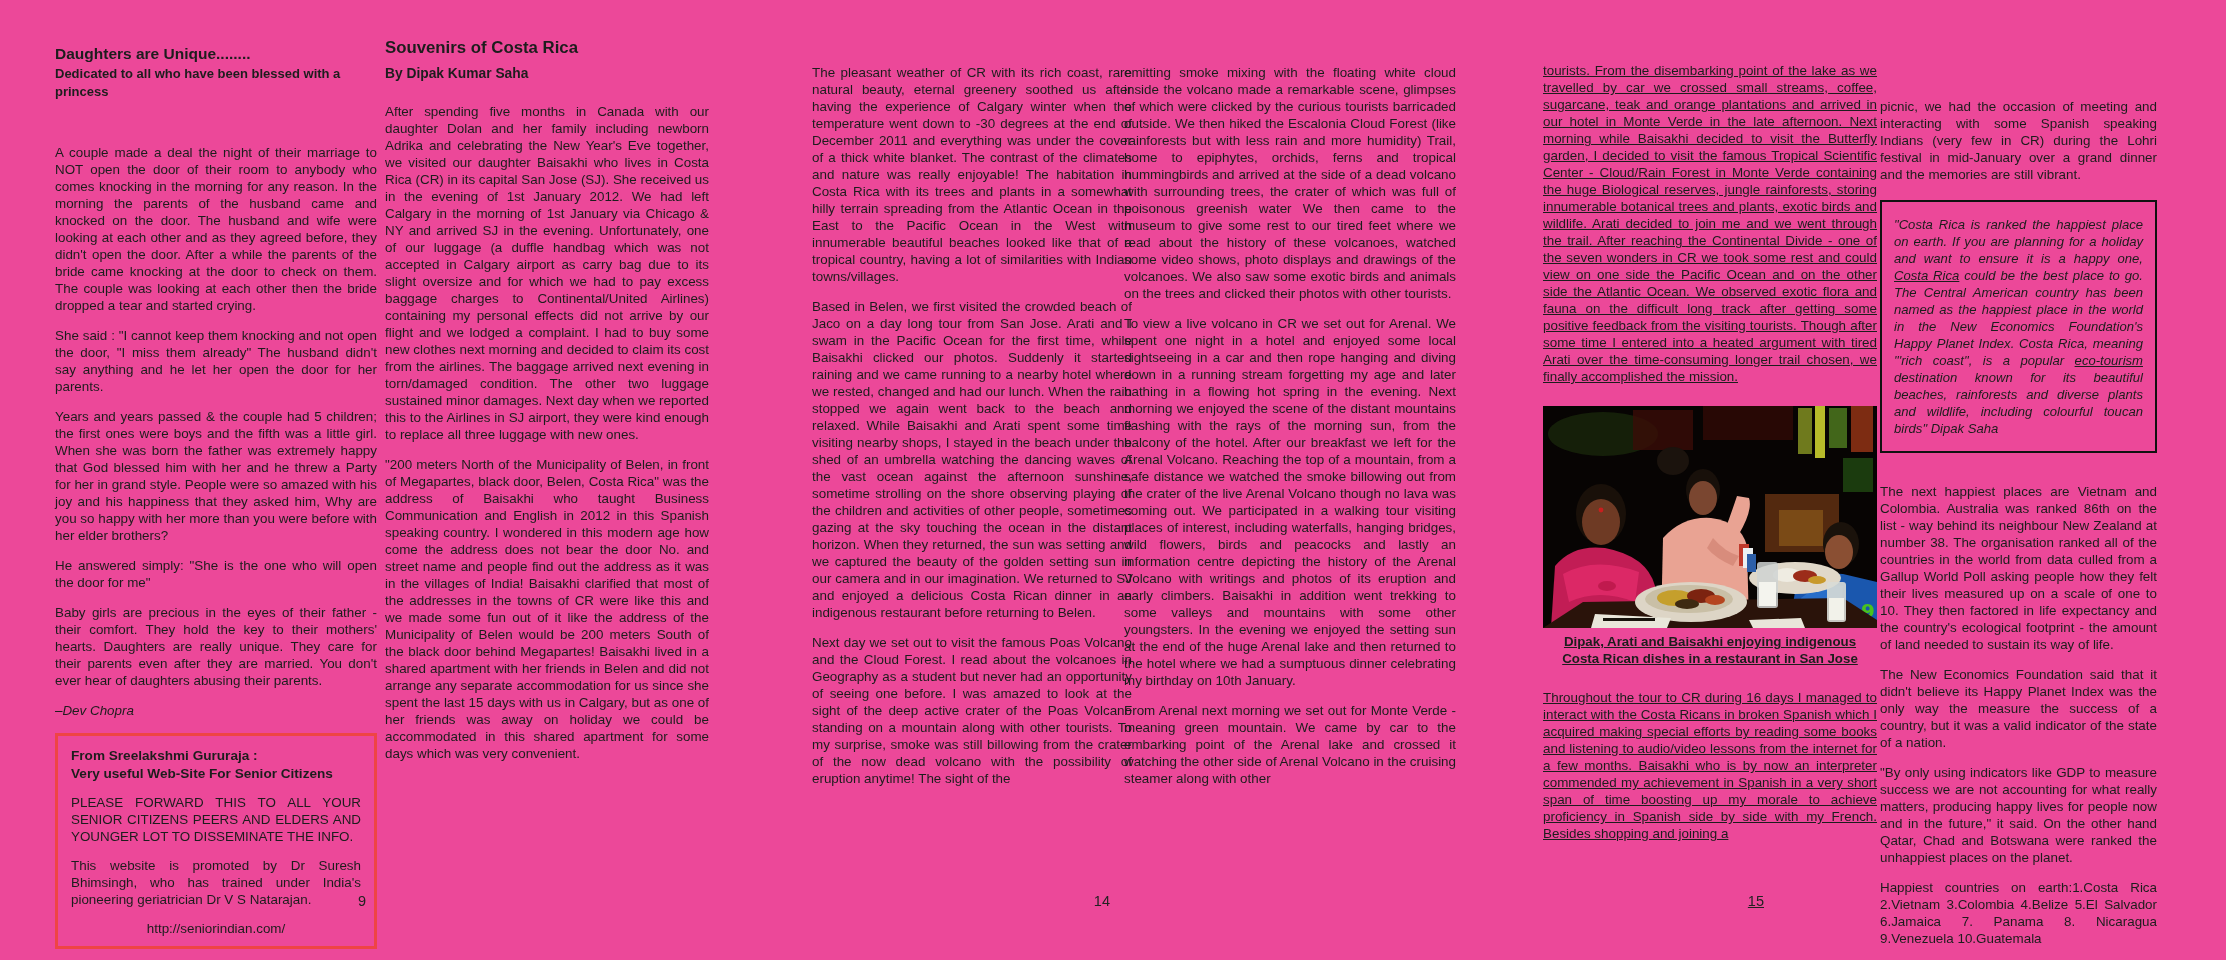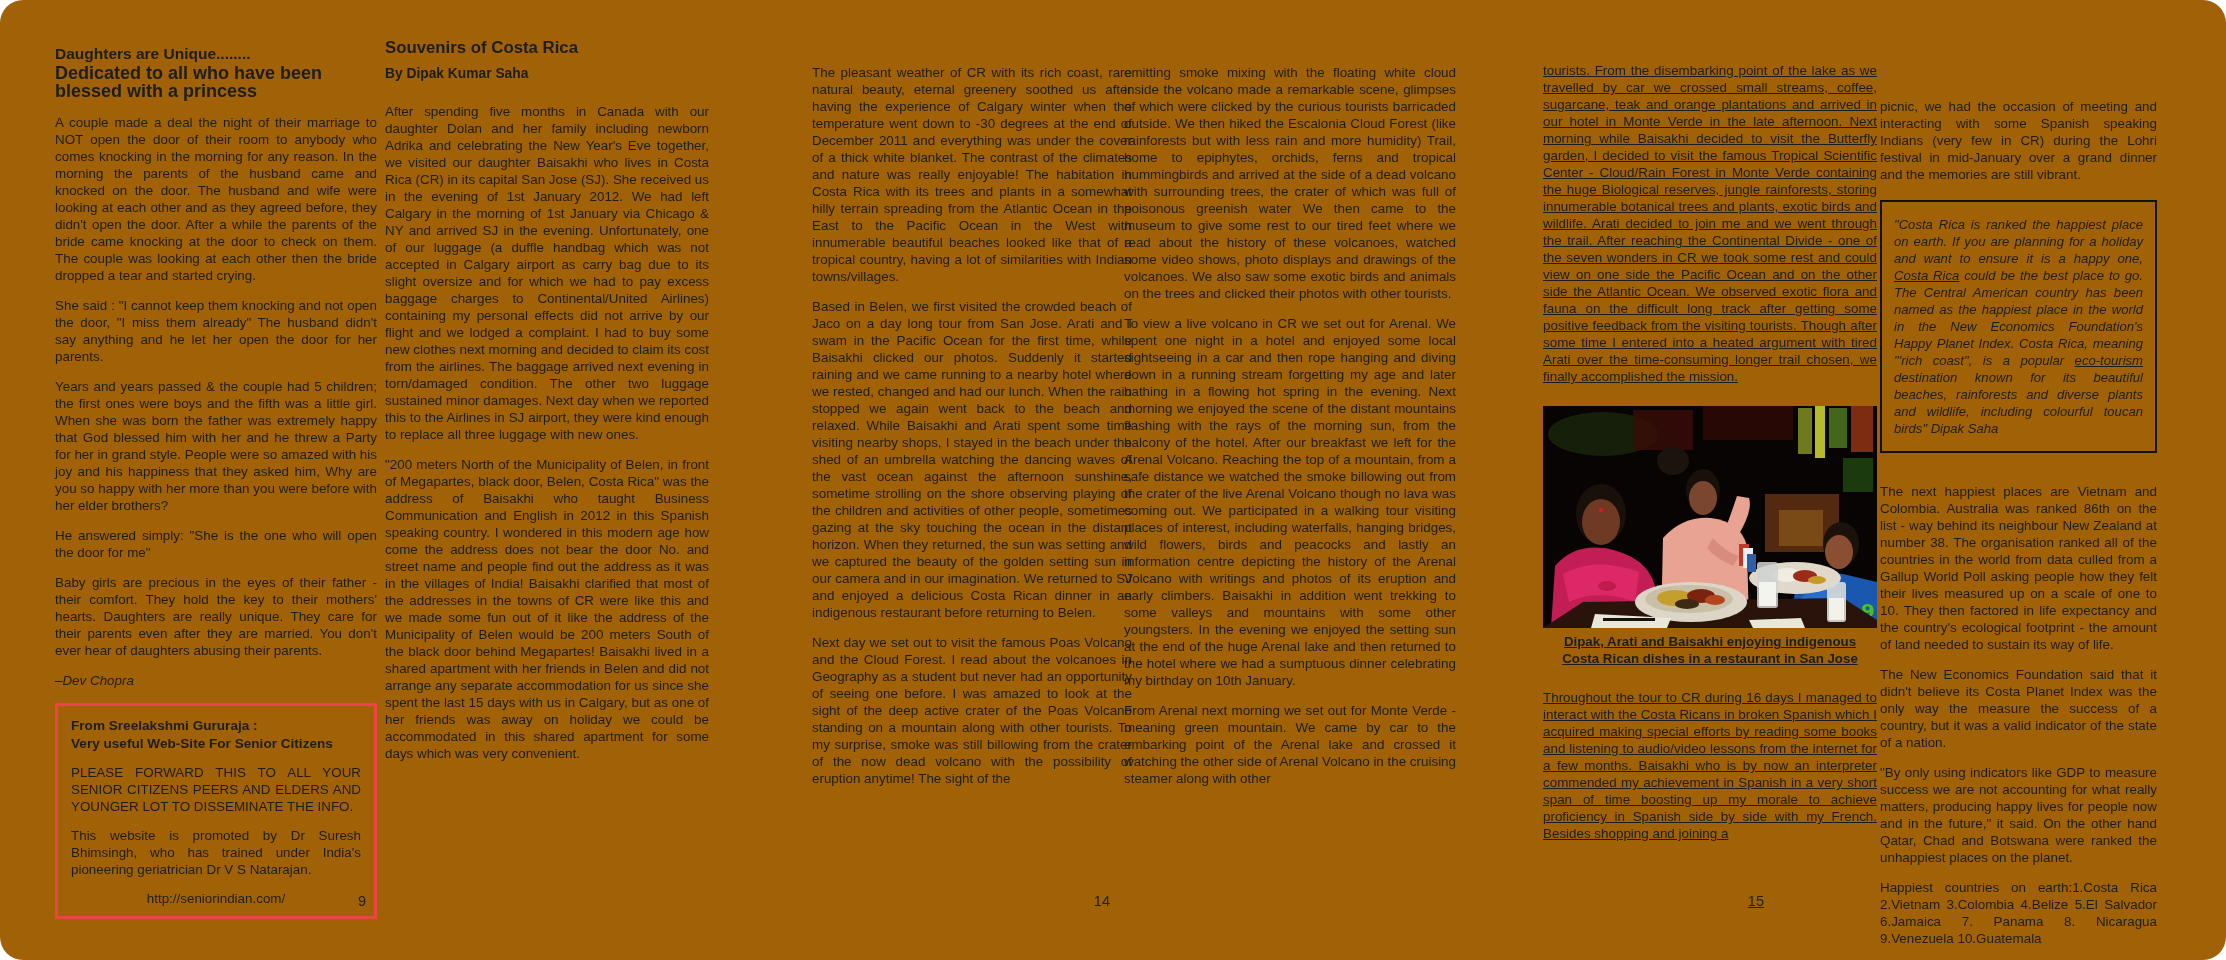--- a/index.html
+++ b/index.html
@@ -1,23 +1,23 @@
 <!DOCTYPE html>
 <html><head>
 <meta charset="utf-8">
 <style>
   html,body{margin:0;padding:0;background:#ffffff;}
   .spread{
-    position:relative;width:2226px;height:960px;background:#a16207;overflow:hidden;
-    font-family:"Liberation Sans",sans-serif;color:#1d1d1d;border-radius:23px;
+    position:relative;width:2226px;height:960px;background:#ec4899;overflow:hidden;
+    font-family:"Liberation Sans",sans-serif;color:#1d1d1d;
   }
   .col{position:absolute;}
   .col p{margin:0 0 13px 0;font-size:13.4px;line-height:17px;text-align:justify;}
   .art-title{font-size:15.5px;font-weight:bold;margin:0 0 2px 0;line-height:19px;}
-  .art-subtitle{font-size:18px;font-weight:bold;margin:0 0 14px 0;line-height:17.5px;}
+  .art-subtitle{font-size:13px;font-weight:bold;margin:0 0 44px 0;line-height:17.5px;}
   .souv-title{font-size:16.8px;font-weight:bold;margin:0 0 8px 0;line-height:20px;}
   .byline{font-size:13.8px;font-weight:bold;margin:0 0 22px 0;}
   .sig{font-style:italic;margin:6px 0 14px 0 !important;text-align:left !important;}
   .senior-box{border:3px solid #ef4444;padding:11px 13px 9px 13px;margin-top:10px;}
   .senior-box .bh{font-size:13.6px;font-weight:bold;line-height:17.5px;}
   .senior-box p{margin:12px 0 0 0;}
   .quote-box{border:2.5px solid #111;padding:14px 12px;margin:17px 0 30px 0;}
   .quote-box .q{font-style:italic;font-size:13.1px;line-height:17px;text-align:justify;margin:0;}
   .quote-box .u{text-decoration:underline;}
   .photo{margin-top:21px;width:334px;height:222px;background:#070403;}
@@ -136,21 +136,21 @@
     </div>
     <p>Throughout the tour to CR during 16 days I managed to interact with the Costa Ricans in broken Spanish which I acquired making special efforts by reading some books and listening to audio/video lessons from the internet for a few months.  Baisakhi who is by now an interpreter commended my achievement in Spanish in a very short span of time boosting up my morale to achieve proficiency in Spanish side by side with my French.  Besides shopping and joining a</p>
   </div>
 
   <div class="col" style="left:1880px;top:62px;width:277px;margin-top:36px;">
     <p>picnic, we had the occasion of meeting and interacting with some Spanish speaking Indians (very few in CR) during the Lohri festival in mid-January over a grand dinner and the memories are still vibrant.</p>
     <div class="quote-box">
       <p class="q"><span>"Costa Rica is ranked the happiest place on earth. If you are planning for a holiday and want to ensure it is a happy one, </span><span class="u">Costa Rica</span><span> could be the best place to go. The Central American country has been named as the happiest place in the world in the New Economics Foundation's Happy Planet Index. Costa Rica, meaning "'rich coast", is a popular </span><span class="u">eco-tourism</span><span> destination known for its beautiful beaches, rainforests and diverse plants and wildlife, including colourful toucan birds" Dipak Saha</span></p>
     </div>
     <p>The next happiest places are Vietnam and Colombia. Australia was ranked 86th on the list - way behind its neighbour New Zealand at number 38. The organisation ranked all of the countries in the world from data culled from a Gallup World Poll asking people how they felt their lives measured up on a scale of one to 10. They then factored in life expectancy and the country's ecological footprint - the amount of land needed to sustain its way of life.</p>
-    <p>The New Economics Foundation said that it didn't believe its Costa Planet Index was the only way the measure the success of a country, but it was a valid indicator of the state of a nation.</p>
+    <p>The New Economics Foundation said that it didn't believe its Happy Planet Index was the only way the measure the success of a country, but it was a valid indicator of the state of a nation.</p>
     <p>"By only using indicators like GDP to measure success we are not accounting for what really matters, producing happy lives for people now and in the future," it said. On the other hand Qatar, Chad and Botswana were ranked the unhappiest places on the planet.</p>
     <p>Happiest countries on earth:1.Costa Rica 2.Vietnam 3.Colombia 4.Belize 5.El Salvador 6.Jamaica 7. Panama 8. Nicaragua 9.Venezuela 10.Guatemala</p>
   </div>
 
   <div class="pagenum" style="left:322px;top:893px;">9</div>
   <div class="pagenum" style="left:1066px;top:893px;">14</div>
   <div class="pagenum" style="left:1720px;top:893px;text-decoration:underline;">15</div>
 
 </div>
 

